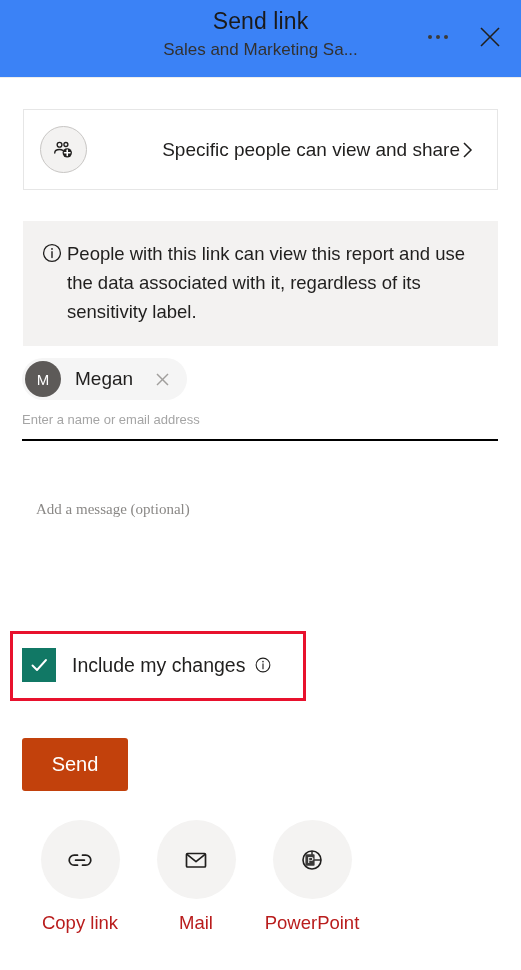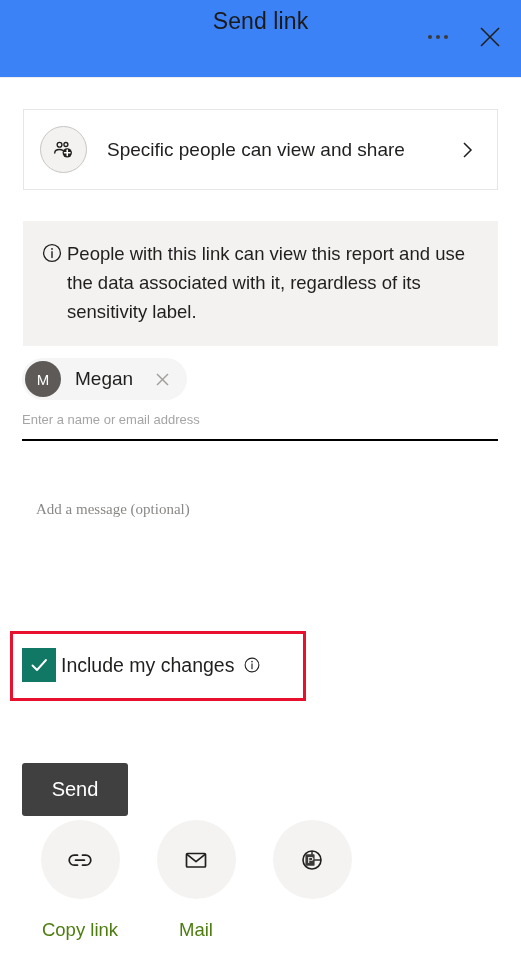--- a/index.html
+++ b/index.html
@@ -79,20 +79,21 @@
     left: 23px;
     top: 109px;
     width: 475px;
     height: 81px;
     box-sizing: border-box;
     border: 1px solid #e6e6e6;
     background: #ffffff;
     display: flex;
     align-items: center;
     cursor: pointer;
+    text-align: right;
   }
   .perm-icon {
     width: 45px;
     height: 45px;
     margin-left: 16px;
     border-radius: 50%;
     border: 1px solid #c8c6c4;
     background: #f3f2f1;
     display: flex;
     align-items: center;
@@ -239,38 +240,38 @@
     height: 34px;
     background: #117865;
     display: flex;
     align-items: center;
     justify-content: center;
     flex: none;
   }
   .checkbox-label {
     font-size: 19.5px;
     color: #201f1e;
-    margin-left: 5px;
+    margin-left: 16px;
   }
   .label-info {
     margin-left: 9px;
     display: inline-flex;
     align-items: center;
     color: #201f1e;
     cursor: pointer;
   }
 
   
   .send-button {
     position: absolute;
     left: 22px;
-    top: 763px;
+    top: 738px;
     width: 106px;
     height: 53px;
-    background: #404040;
+    background: #c2410c;
     color: #ffffff;
     border: none;
     border-radius: 3px;
     font-family: "Liberation Sans", sans-serif;
     font-size: 20px;
     cursor: pointer;
   }
 
   
   .share-row {
@@ -293,31 +294,32 @@
   .share-circle {
     width: 79px;
     height: 79px;
     border-radius: 50%;
     background: #f4f3f2;
     display: flex;
     align-items: center;
     justify-content: center;
   }
   .share-label {
-    margin-top: 20px;
+    margin-top: 13px;
     font-size: 18.5px;
-    color: #4d7c0f;
+    color: #b91c1c;
   }
 </style>
 </head>
 <body>
 
 <div class="header">
   <div class="header-titles">
     <div class="header-title">Send link</div>
+    <div class="header-subtitle">Sales and Marketing Sa...</div>
   </div>
   <div class="header-actions">
     <div class="hdr-btn">
       <span class="dots">
           <i></i>
           <i></i>
           <i></i>
         </span>
     </div>
     <div class="hdr-btn">
@@ -422,15 +424,16 @@
   <div class="share-item">
     <span class="share-circle">
       <svg width="34" height="34" viewBox="0 0 34 34">
         <circle cx="17" cy="17" r="9" fill="none" stroke="#201f1e" stroke-width="1.6"></circle>
         <line x1="17" y1="8" x2="17" y2="17" stroke="#201f1e" stroke-width="1.4"></line>
         <line x1="17" y1="17" x2="26" y2="17" stroke="#201f1e" stroke-width="1.4"></line>
         <rect x="10.4" y="11.3" width="9.2" height="11.4" rx="0.8" fill="#3b3a39"></rect>
         <text x="12.4" y="20.4" font-family="Liberation Sans, sans-serif" font-size="9.5" fill="#ffffff">P</text>
       </svg>
     </span>
+    <span class="share-label">PowerPoint</span>
   </div>
 
 </div>
 
 </body></html>

